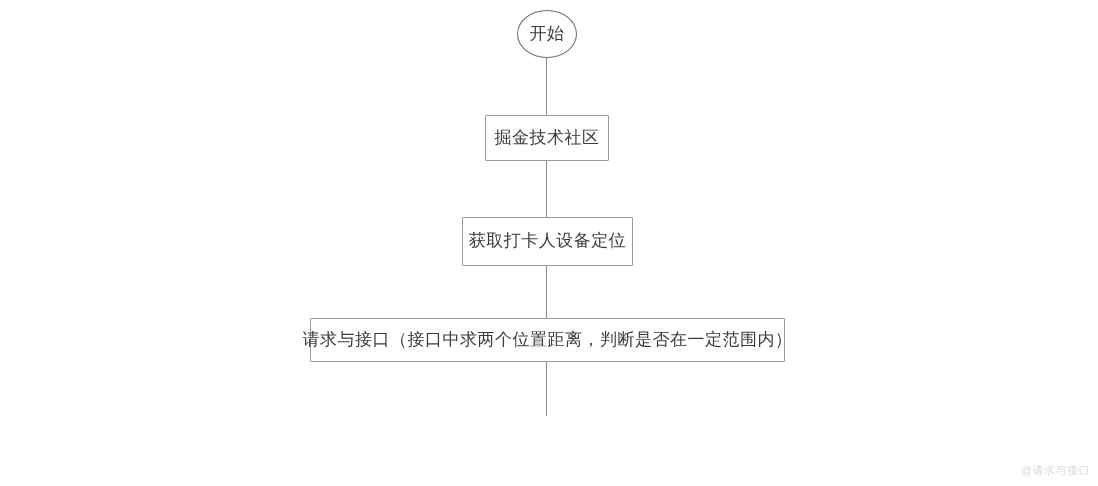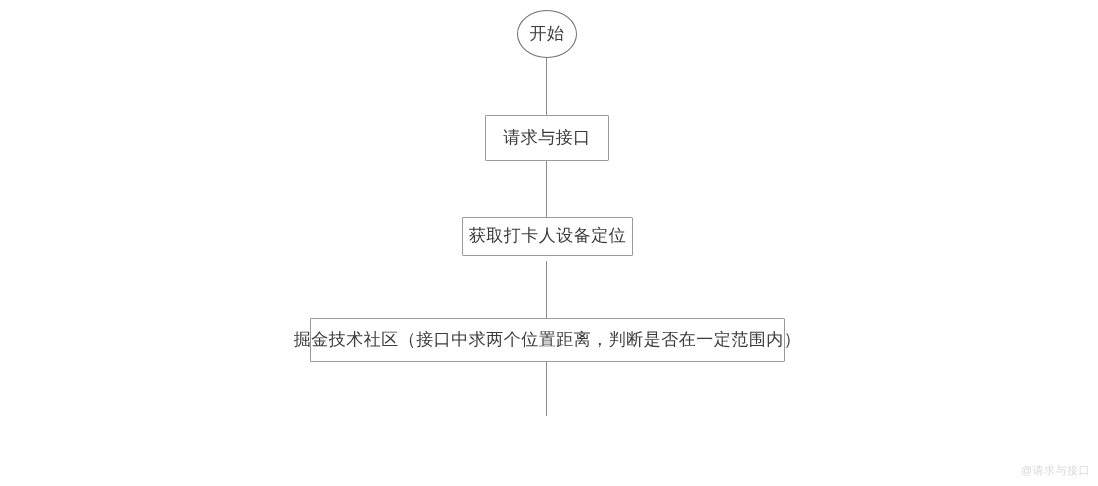--- a/index.html
+++ b/index.html
@@ -57,21 +57,21 @@
   #node-find-company {
     left: 485px;
     top: 115px;
     width: 124px;
     height: 46px;
   }
   #node-get-device {
     left: 462px;
     top: 217px;
     width: 171px;
-    height: 39px;
+    height: 49px;
   }
   #node-request-api {
     left: 310px;
     top: 318px;
     width: 475px;
     height: 44px;
   }
   #node-end {
     left: 517px;
     top: 415px;
@@ -113,22 +113,22 @@
 
 <div id="flow-canvas">
 
   <div class="connector" id="connector-start-find"></div>
   <div class="connector" id="connector-find-device"></div>
   <div class="connector" id="connector-device-request"></div>
   <div class="connector" id="connector-request-end"></div>
 
   <div class="node node-terminal" id="node-start">开始</div>
 
-  <div class="node node-rect" id="node-find-company">请求与接口</div>
+  <div class="node node-rect" id="node-find-company">掘金技术社区</div>
 
   <div class="node node-rect" id="node-get-device">获取打卡人设备定位</div>
 
-  <div class="node node-rect" id="node-request-api">掘金技术社区（接口中求两个位置距离，判断是否在一定范围内）</div>
+  <div class="node node-rect" id="node-request-api">请求与接口（接口中求两个位置距离，判断是否在一定范围内）</div>
 
 
   <div id="watermark">@请求与接口</div>
 
 </div>
 
 </body></html>

